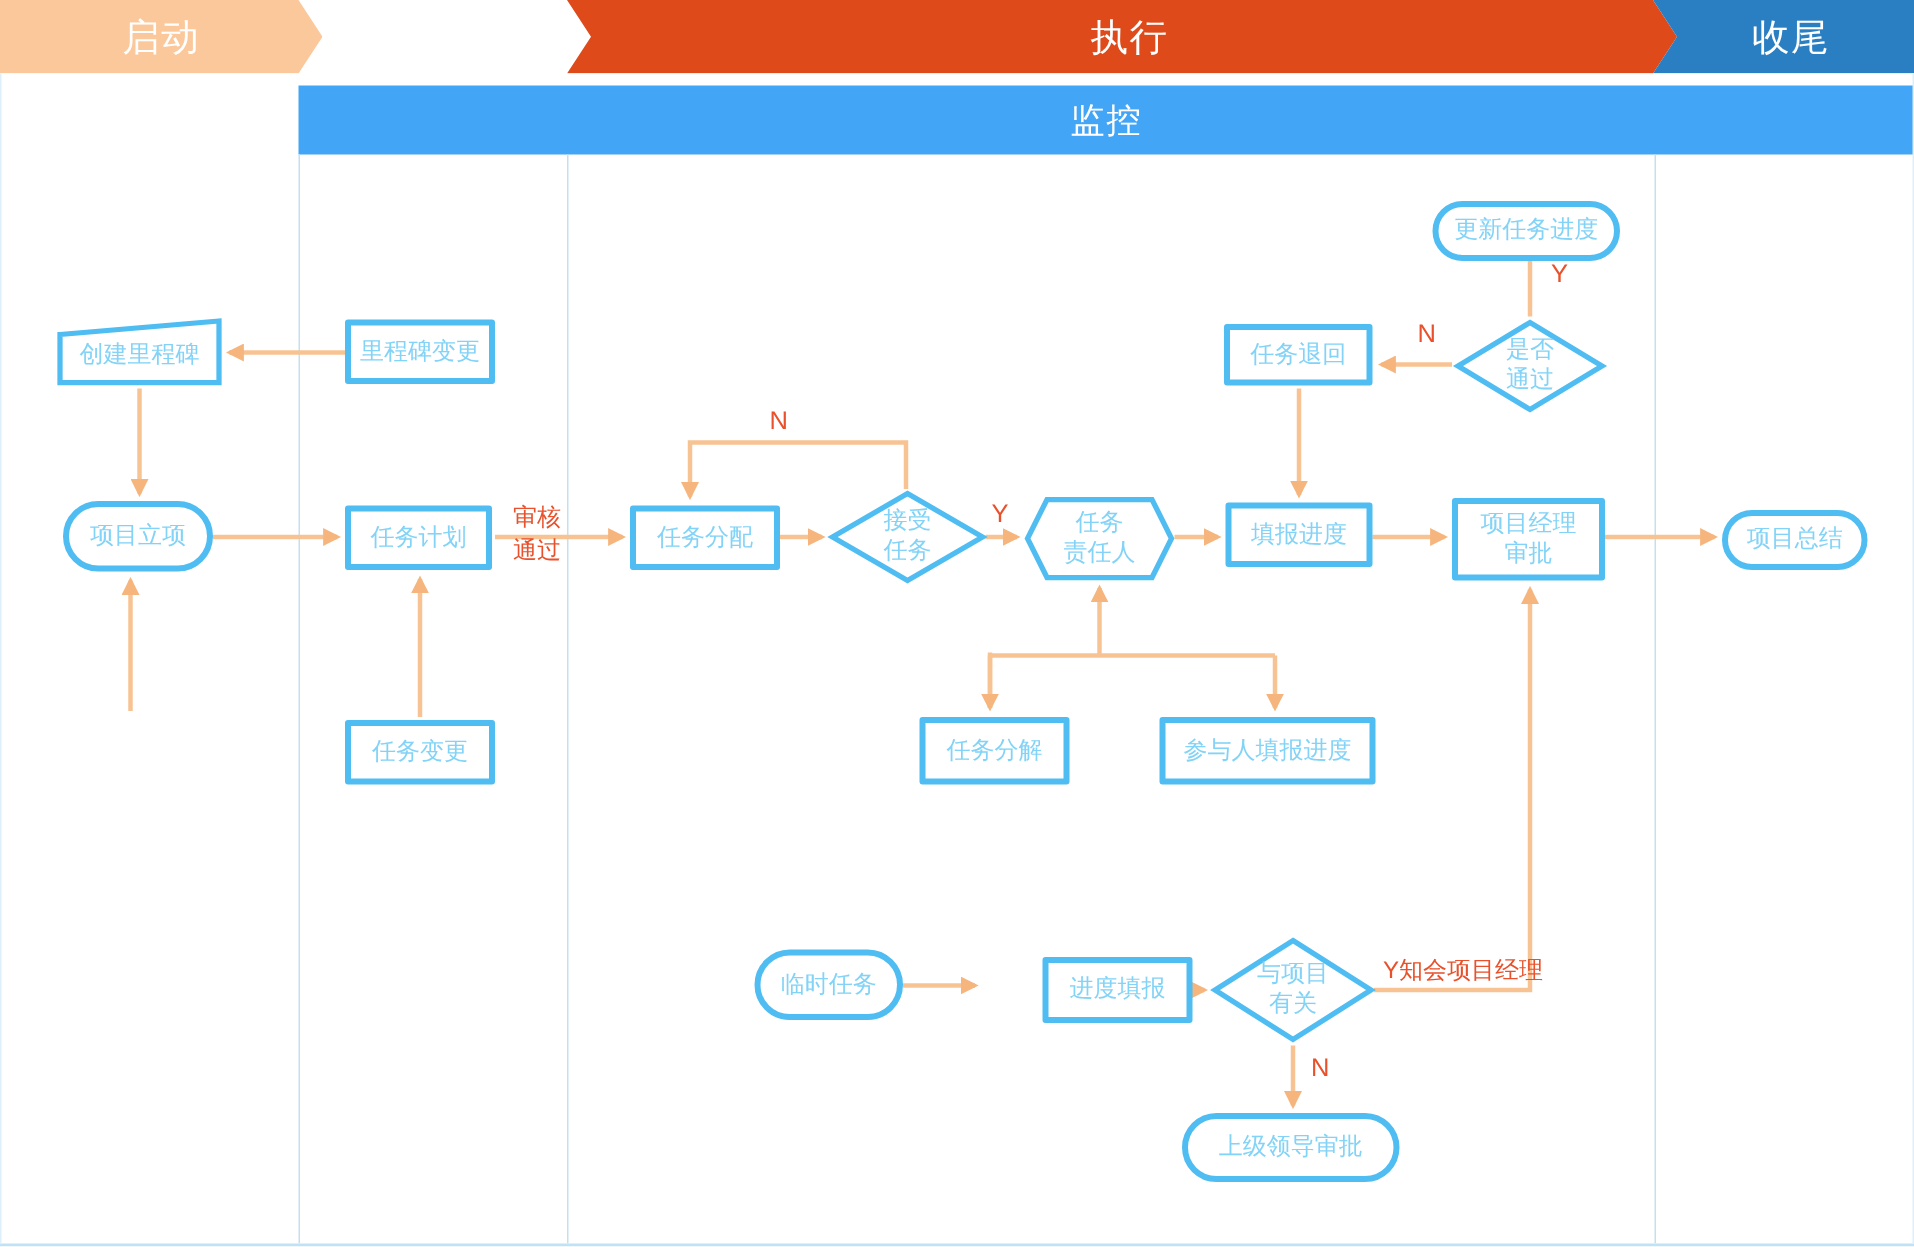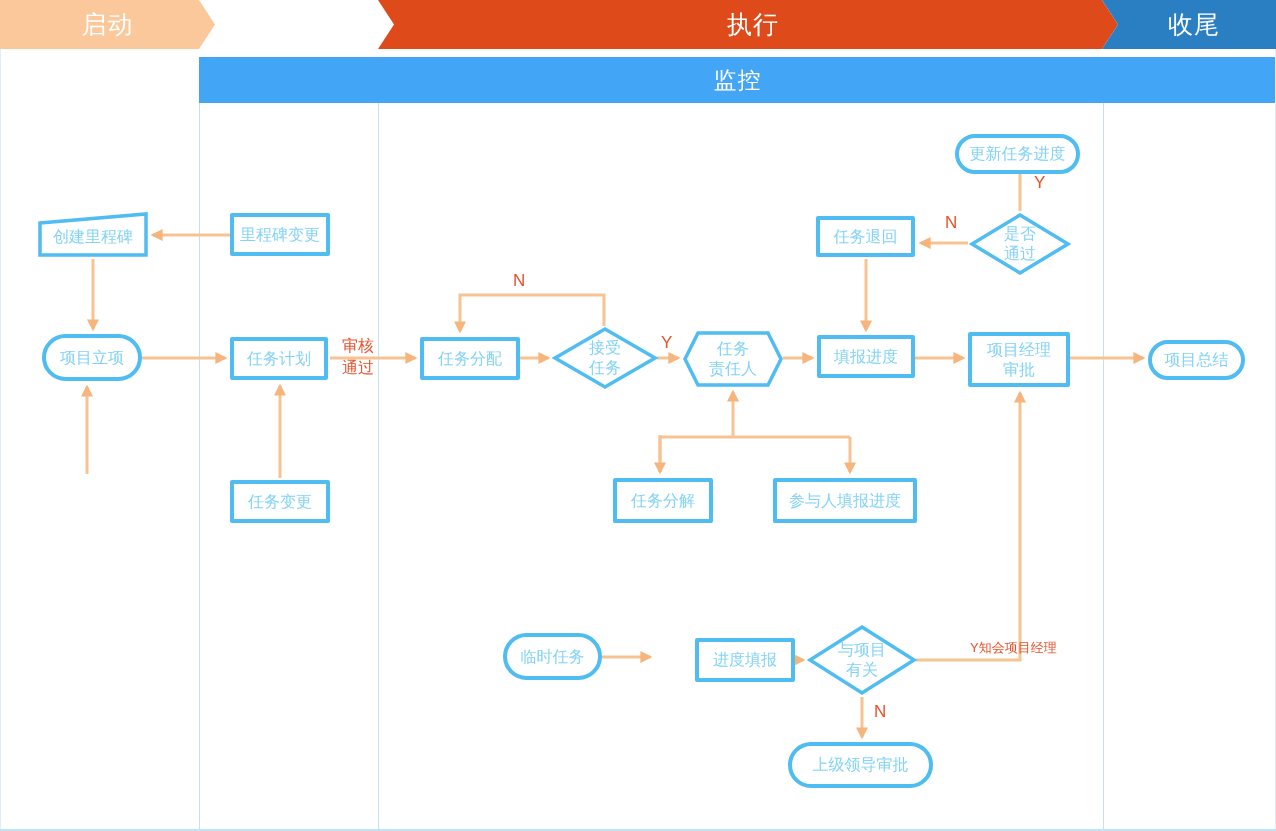--- a/index.html
+++ b/index.html
@@ -31,21 +31,21 @@
   
   .node{position:absolute;box-sizing:border-box;}
   .rect{border:4px solid #4FBCF2;border-radius:2px;background:#fff;}
   .stadium{border:4px solid #4FBCF2;border-radius:24px;background:#fff;}
   .node-label{position:absolute;inset:0;display:flex;align-items:center;justify-content:center;
         text-align:center;white-space:pre-line;color:#82D3F7;font-size:16px;line-height:20px;}
   .quad-label{padding-top:5px;}
   .node svg{position:absolute;inset:0;overflow:visible;}
   
   .elabel{position:absolute;color:#E8512B;font-size:17px;line-height:20px;white-space:pre-line;text-align:center;}
-  .elabel.small{font-size:13px;line-height:14px;margin-left:48px;}
+  .elabel.small{font-size:16px;line-height:14px;}
   .elabel.two{font-size:16px;line-height:22px;}
   
   #wires{position:absolute;left:0;top:0;pointer-events:none;}
 </style>
 </head>
 <body>
 
 <div id="stage">
 
   <div class="band band-qidong">

